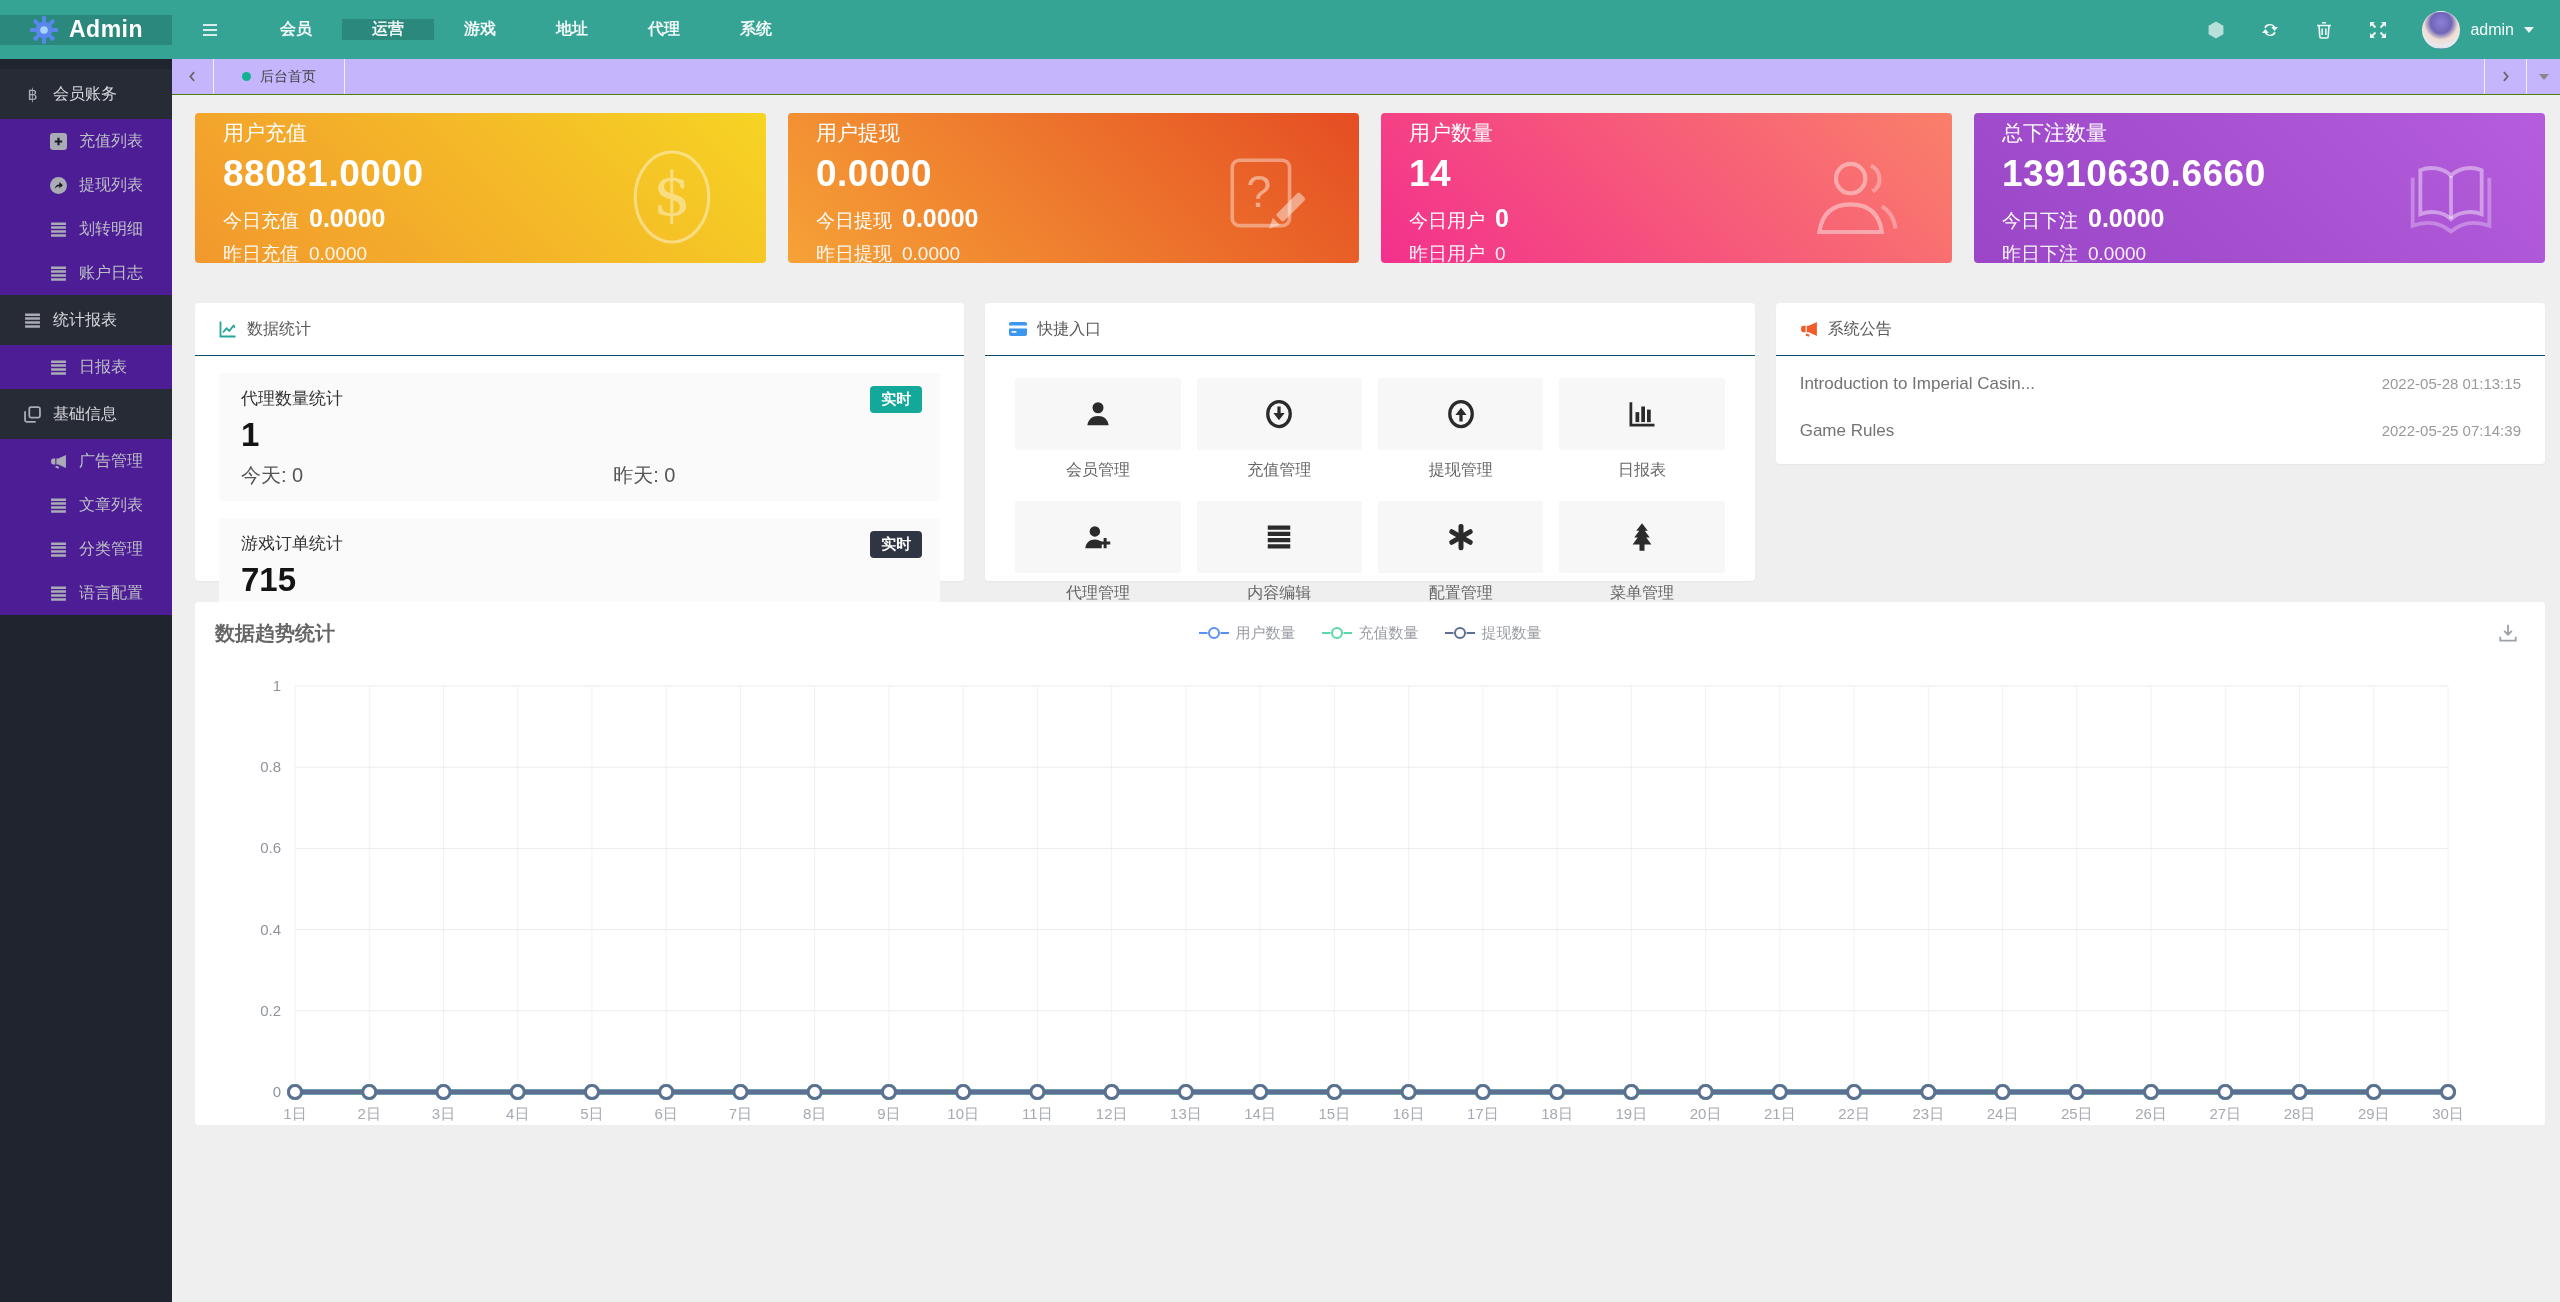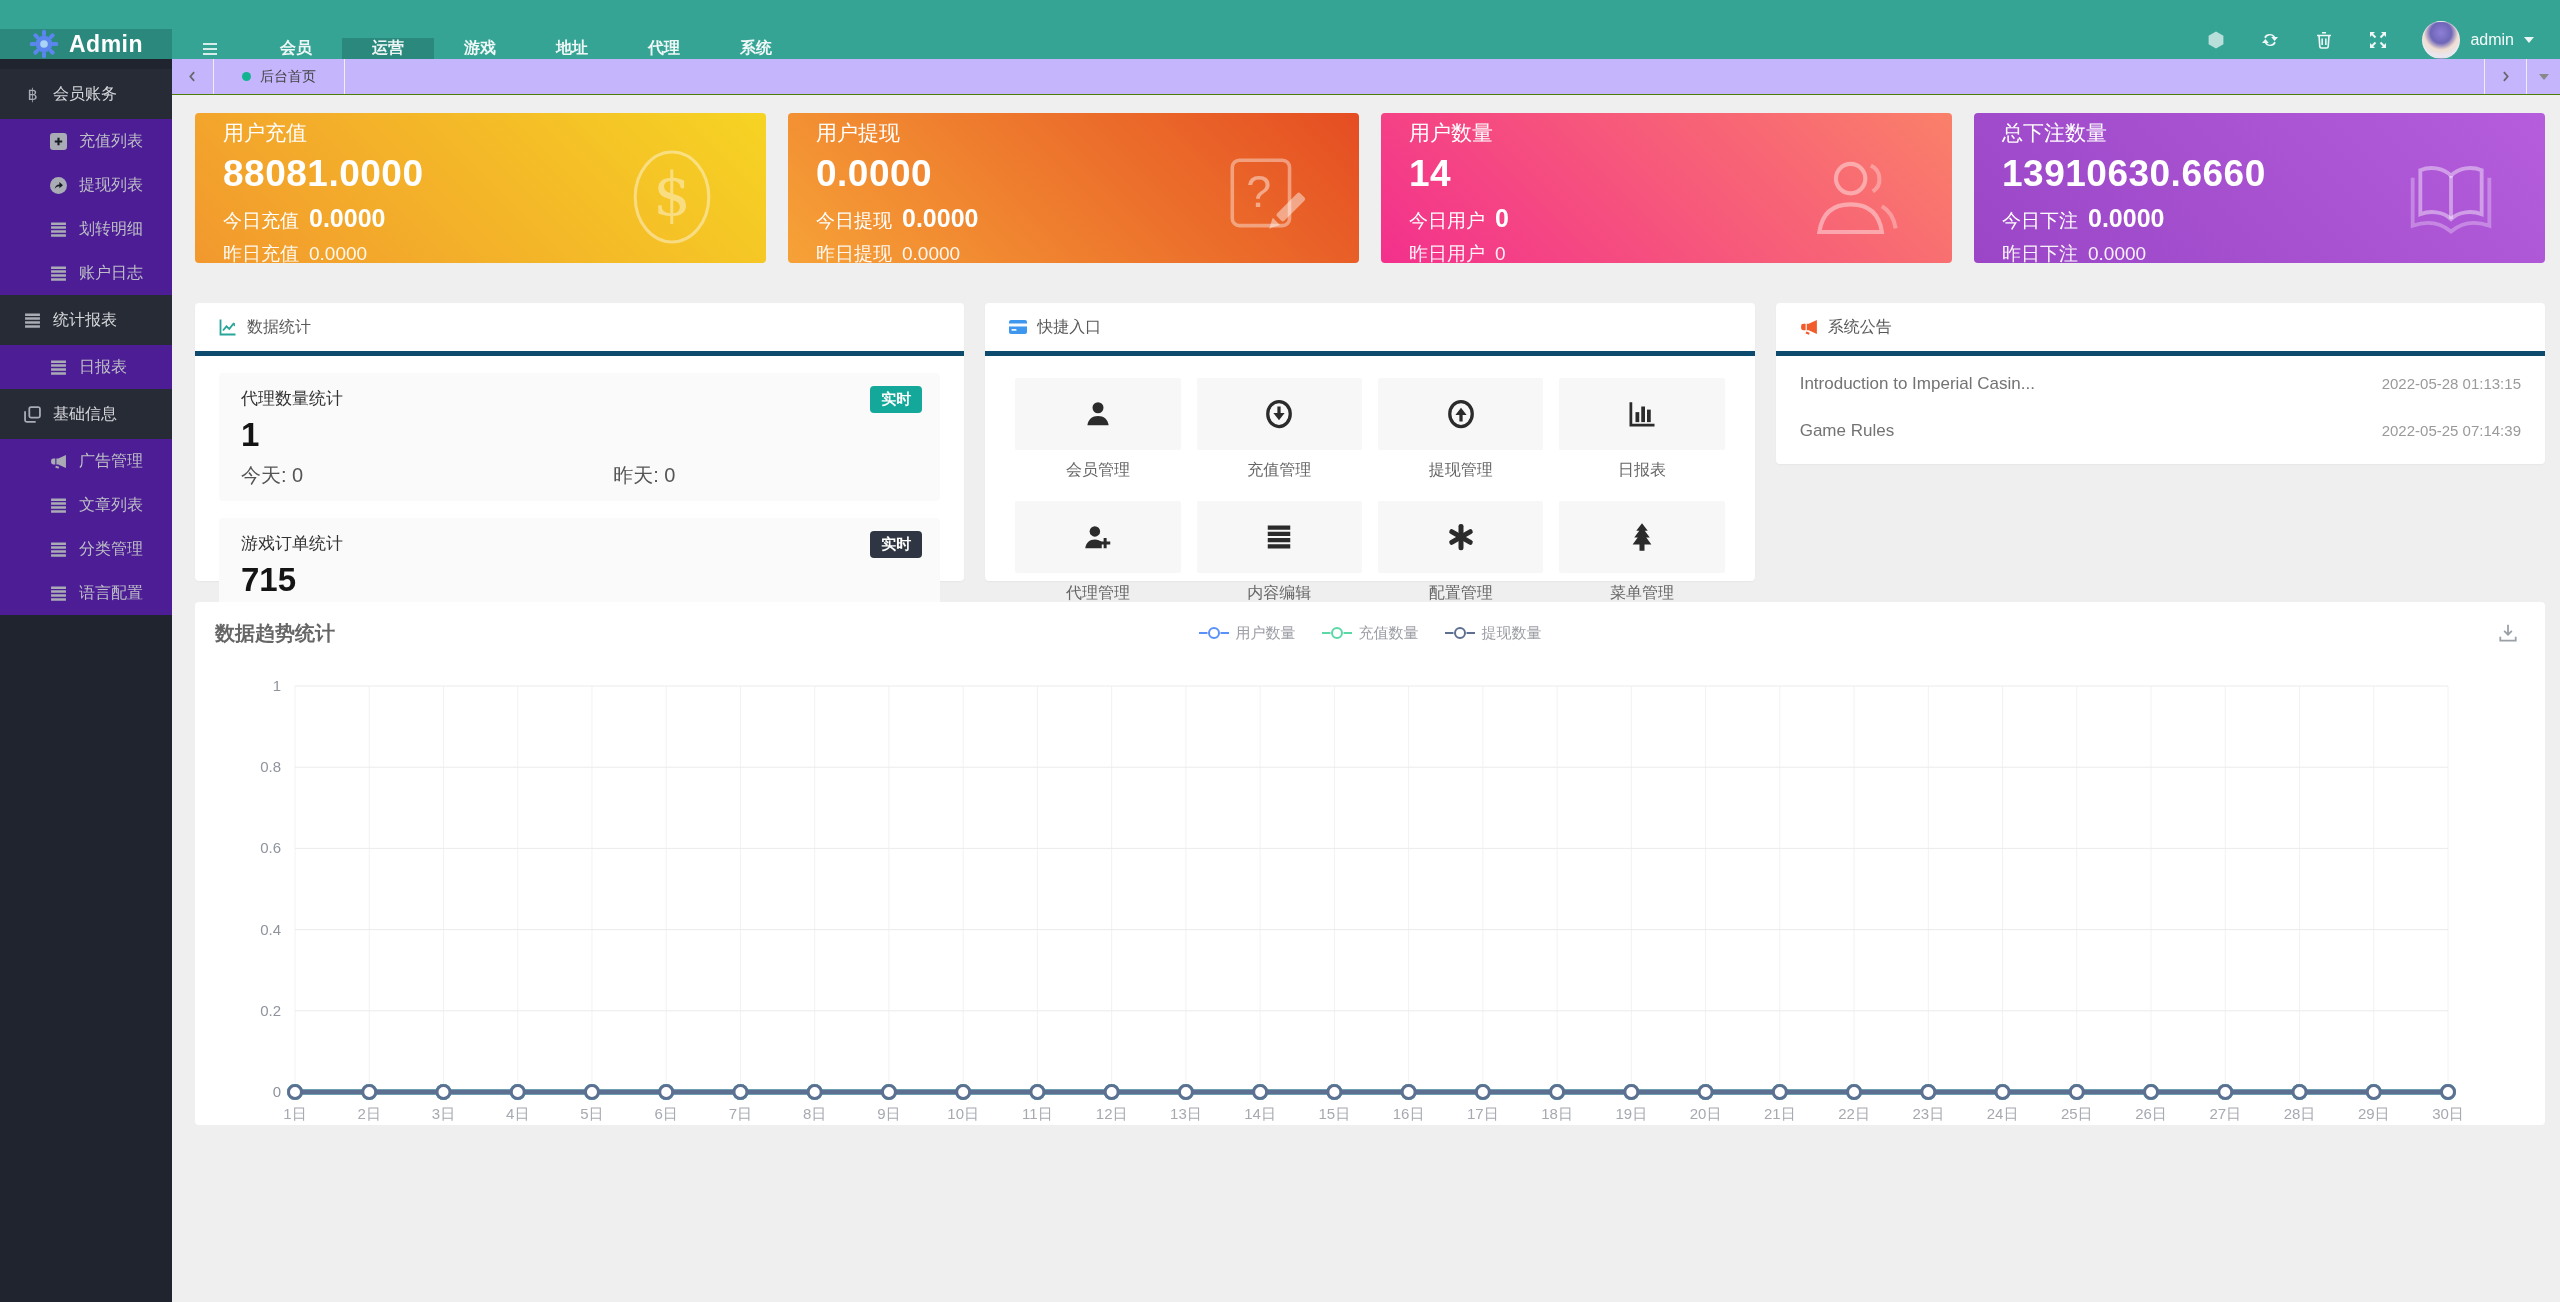--- a/index.html
+++ b/index.html
@@ -2,21 +2,21 @@
 <html><head>
 <meta charset="utf-8">
 <style>
   * { margin:0; padding:0; box-sizing:border-box; }
   html,body { width:2560px; height:1302px; overflow:hidden; background:#efefef;
     font-family:"Liberation Sans","DejaVu Sans",sans-serif; }
   .app { display:grid; grid-template-columns:172px 1fr; grid-template-rows:59px 1fr;
     width:2560px; height:1302px; }
 
   
-  .navbar { grid-column:1 / span 2; display:flex; align-items:flex-end; background:#36a495; color:#fff; }
+  .navbar { grid-column:1 / span 2; display:flex; align-items:center; background:#36a495; color:#fff; }
   .brand { width:172px; background:#2a897c; display:flex; align-items:center; justify-content:center; gap:10px; flex:none; }
   .brand-text { font-size:23px; font-weight:bold; letter-spacing:.5px; }
   .nav-menu { display:flex; align-items:stretch; }
   .nav-item { display:flex; align-items:center; padding:0 30px; font-size:16px; font-weight:bold;
     color:rgba(255,255,255,.92); cursor:pointer; }
   .nav-item.active { background:#2a897c; }
   .nav-right { margin-left:auto; display:flex; align-items:center; gap:34px; padding-right:26px; }
   .nav-icon { width:20px; height:20px; color:rgba(255,255,255,.92); display:flex; align-items:center; cursor:pointer; }
   .nav-icon svg { width:100%; height:100%; }
   .avatar { width:38px; height:38px; border-radius:50%; flex:none;
@@ -61,21 +61,21 @@
   .stat-line { font-size:19px; margin-bottom:7px; display:flex; align-items:baseline; gap:10px; }
   .stat-line .strong { font-size:25px; font-weight:bold; }
   .stat-line.dim { opacity:.92; }
   .stat-icon { position:absolute; right:48px; bottom:14px; width:92px; height:104px; }
   .stat-icon svg { width:100%; height:100%; }
 
   
   .mid-row { display:flex; gap:21px; margin-top:40px; align-items:flex-start; }
   .panel { background:#fff; border-radius:4px; box-shadow:0 1px 2px rgba(0,0,0,.04); }
   .panel-header { height:53px; display:flex; align-items:center; gap:10px; padding:0 24px;
-    border-bottom:5px solid #0c4a6e; font-size:16px; color:#595959; }
+    border-bottom:1px solid #0c4a6e; font-size:16px; color:#595959; }
   .panel-header .ph-icon { width:18px; height:18px; display:inline-flex; }
   .panel-header .ph-icon svg { width:100%; height:100%; }
 
   .panel.stats { flex:1; height:278px; }
   .stat-sub { background:#fafafa; border-radius:4px; margin:17px 24px 0 24px; padding:14px 22px 12px 22px; position:relative; }
   .stat-sub-label { font-size:17px; color:#333; }
   .stat-sub-badge { position:absolute; top:13px; right:18px; color:#fff; font-size:15px; font-weight:bold;
     padding:4px 11px; border-radius:4px; }
   .stat-sub-value { font-size:33px; font-weight:bold; color:#141414; margin:6px 0 8px 0; }
   .stat-sub-bottom { display:flex; font-size:20px; color:#555; }

